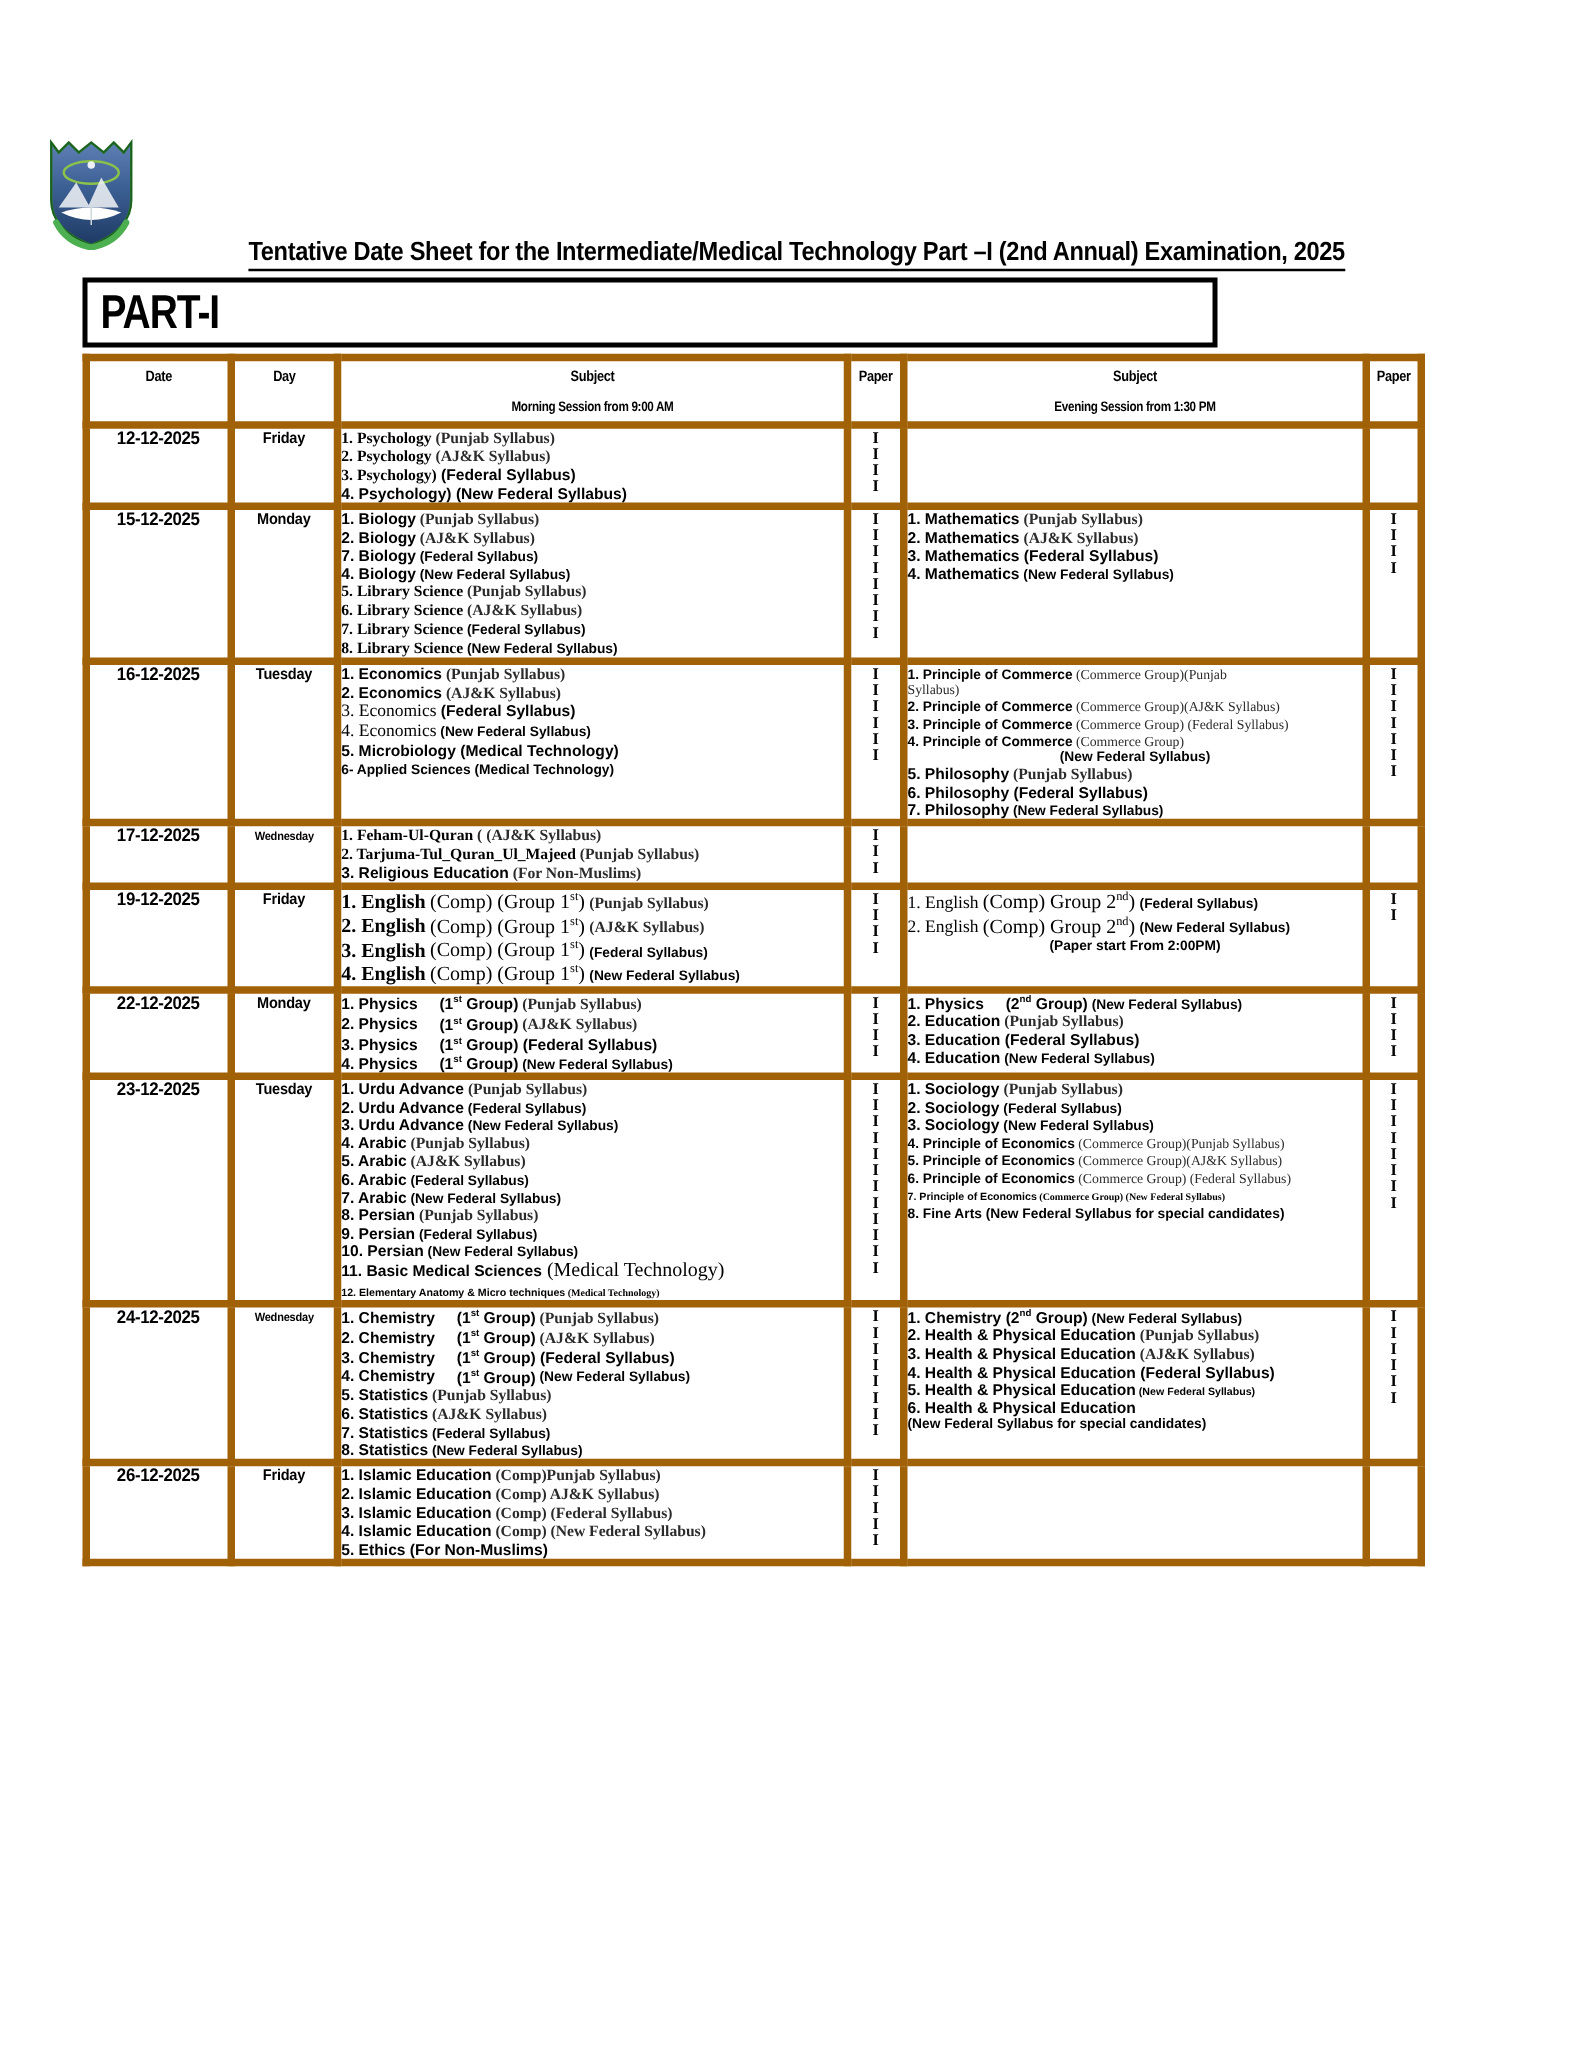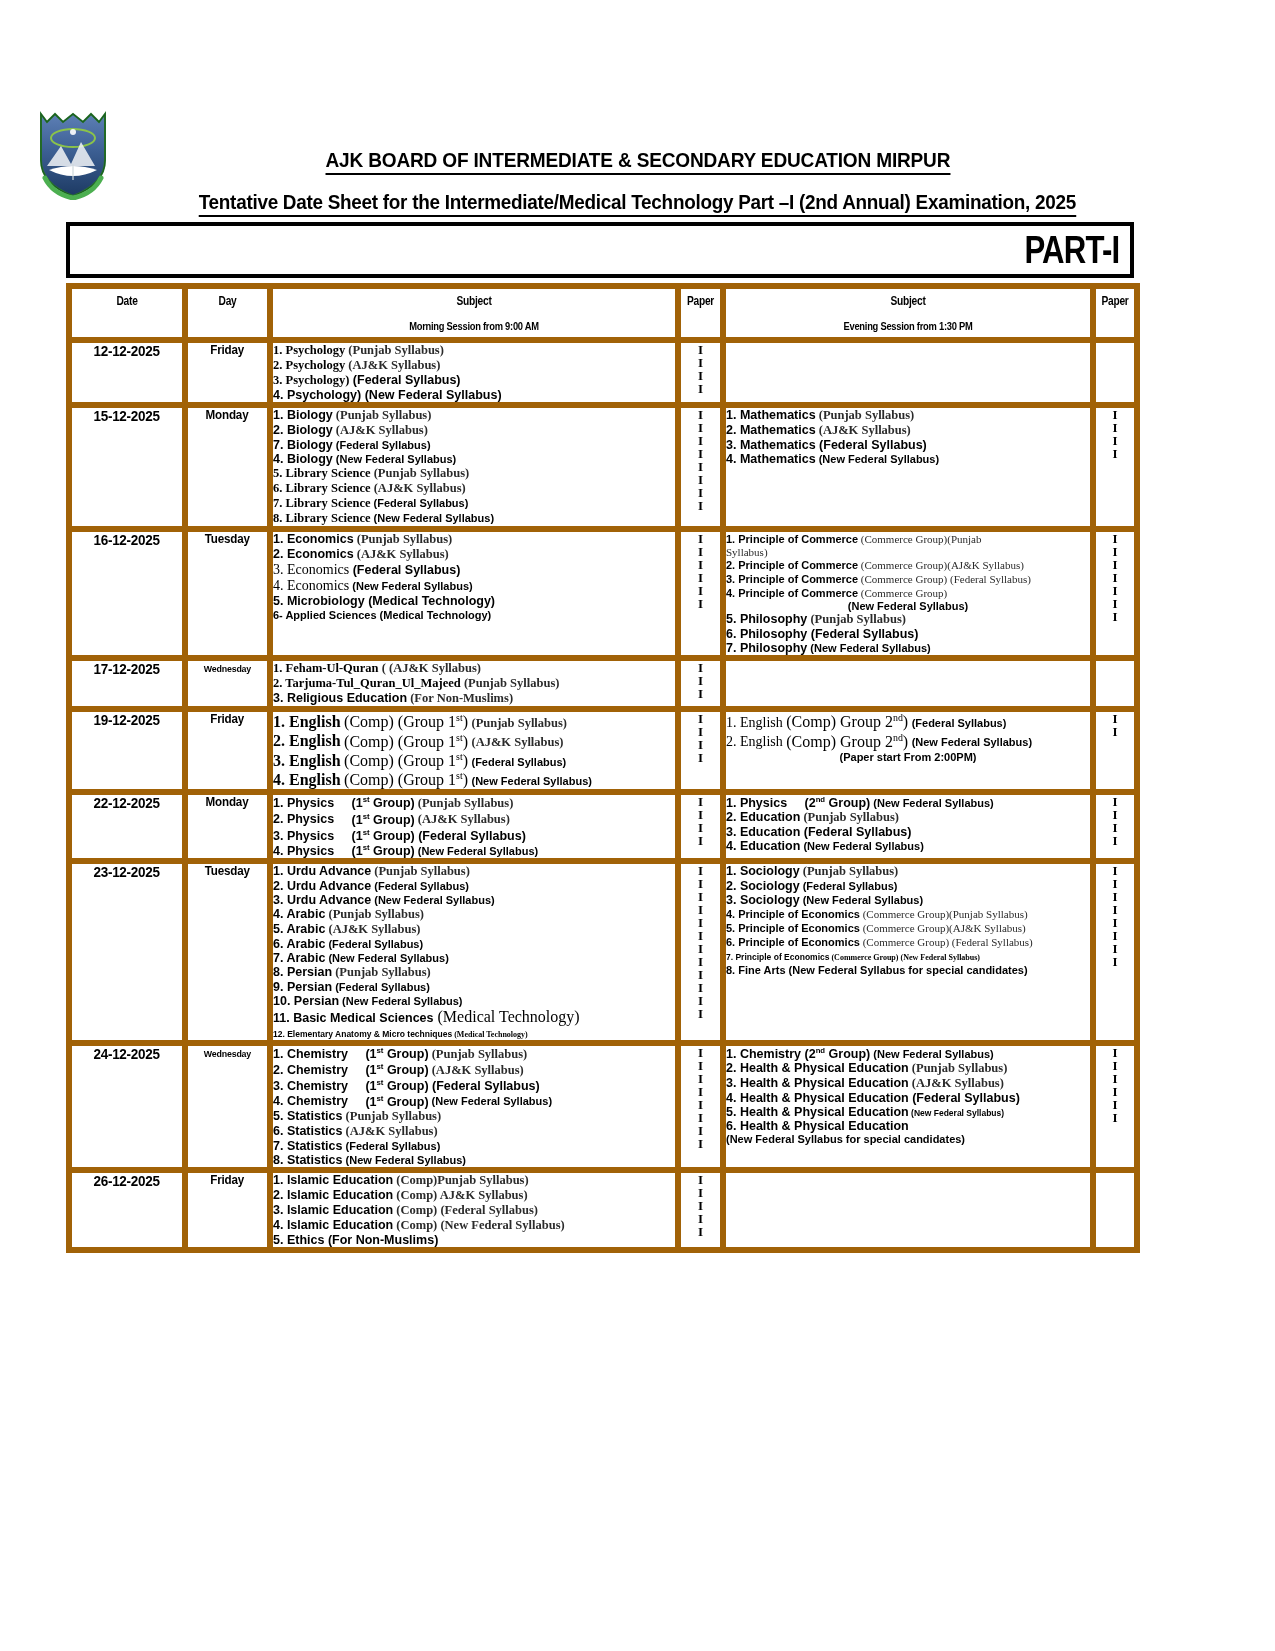--- a/index.html
+++ b/index.html
@@ -64,27 +64,27 @@
     display: inline-block;
     border-bottom: 2px solid #000;
     padding-bottom: 1px;
   }
 
   
   .part-banner {
     position: absolute;
     left: 66px;
     top: 222px;
-    width: 1068px;
+    width: 908px;
     height: 56px;
     border: 4px solid #000;
     box-sizing: border-box;
     display: flex;
     align-items: center;
-    justify-content: flex-end;
+    justify-content: flex-start;
   }
   .part-banner .inner {
     font-weight: bold;
     font-size: 38px;
     letter-spacing: -1px;
     transform: scaleX(0.82);
   }
 
   
   table.sheet {
@@ -203,23 +203,20 @@
       <path d="M8 6 L14 14 L22 6 L30 14 L40 6 L50 14 L58 6 L66 14 L72 6 L72 52 Q72 76 40 88 Q8 76 8 52 Z" fill="none" stroke="#1b5e20" stroke-width="1.2"></path>
       <ellipse cx="40" cy="30" rx="22" ry="9" fill="none" stroke="#8bc34a" stroke-width="2"></ellipse>
       <path d="M14 58 L28 38 L38 56 L48 34 L62 58 Z" fill="#f2f4f7" opacity="0.85"></path>
       <path d="M16 62 Q40 54 64 62 Q40 74 16 62 Z" fill="#ffffff"></path>
       <path d="M40 56 L40 72" stroke="#cfd8dc" stroke-width="1.2"></path>
       <path d="M12 70 Q20 86 40 90 Q60 86 68 70" fill="none" stroke="#4caf50" stroke-width="5" stroke-linecap="round"></path>
       <circle cx="40" cy="24" r="3" fill="#ffffff" opacity="0.9"></circle>
     </svg>
   </div>
 
-  <div class="header-block">
-    <span class="org-title">AJK BOARD OF INTERMEDIATE &amp; SECONDARY EDUCATION MIRPUR</span>
-  </div>
 
   <div class="sheet-title">
     <span>Tentative Date Sheet for the Intermediate/Medical Technology Part –I (2nd Annual) Examination, 2025</span>
   </div>
 
   <div class="part-banner">
     <div class="inner">PART-I</div>
   </div>
 
   <table class="sheet">

